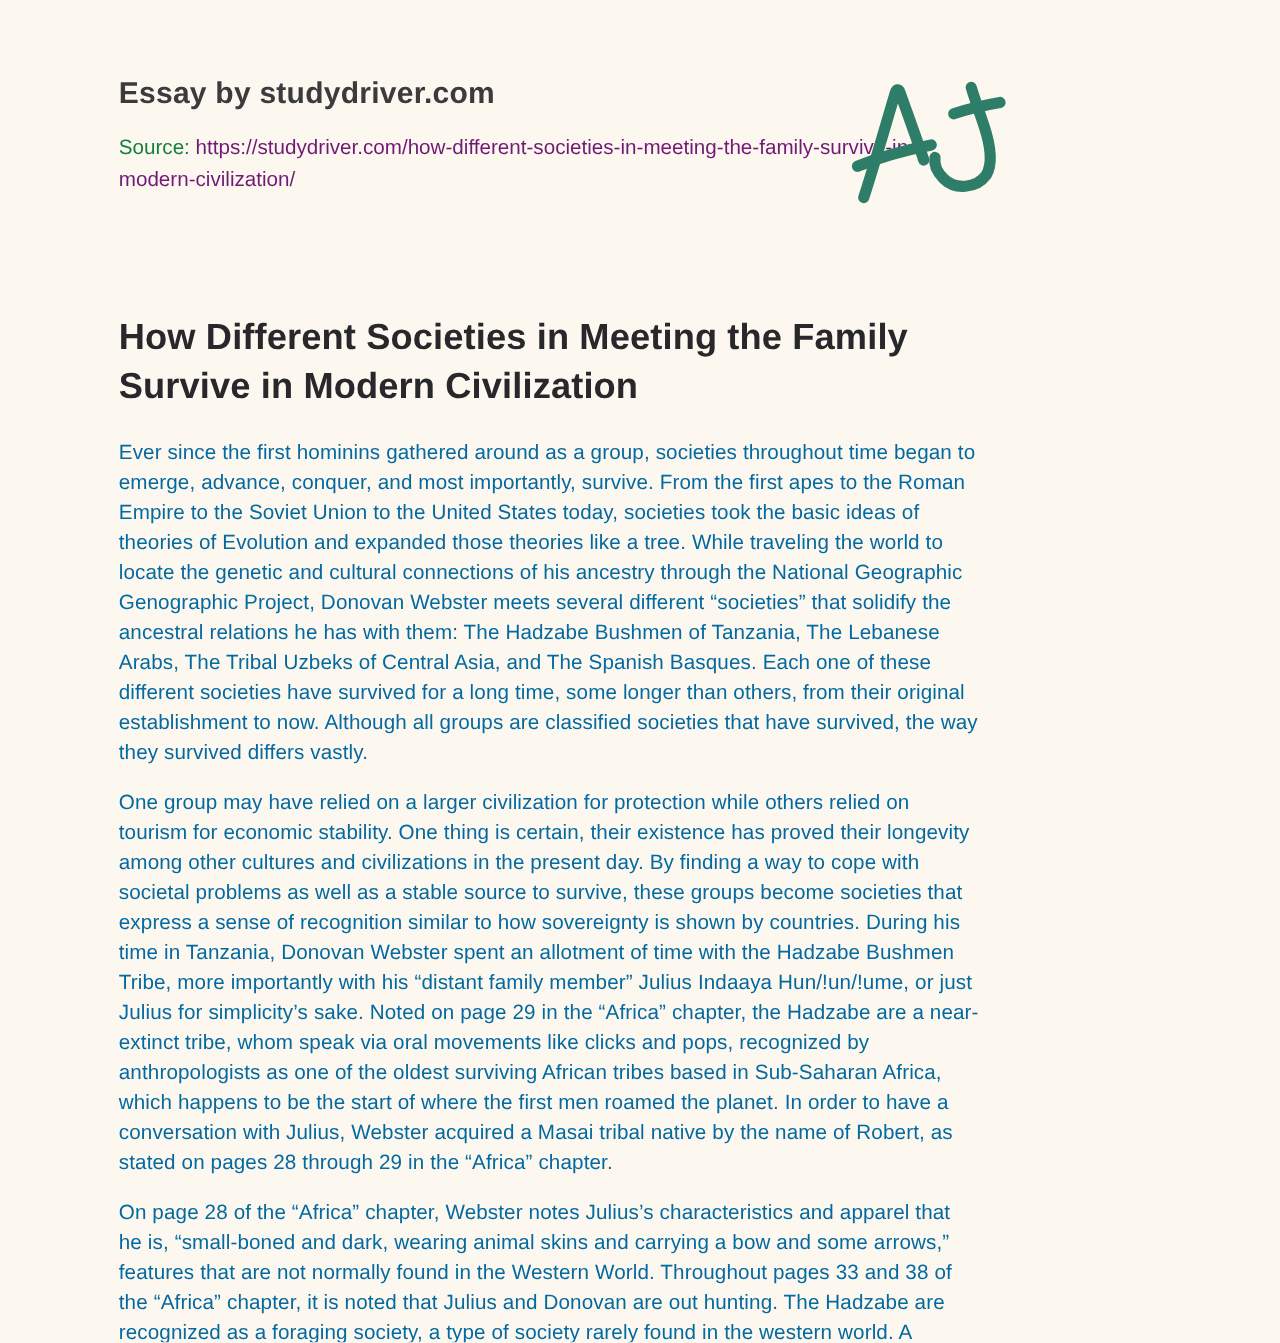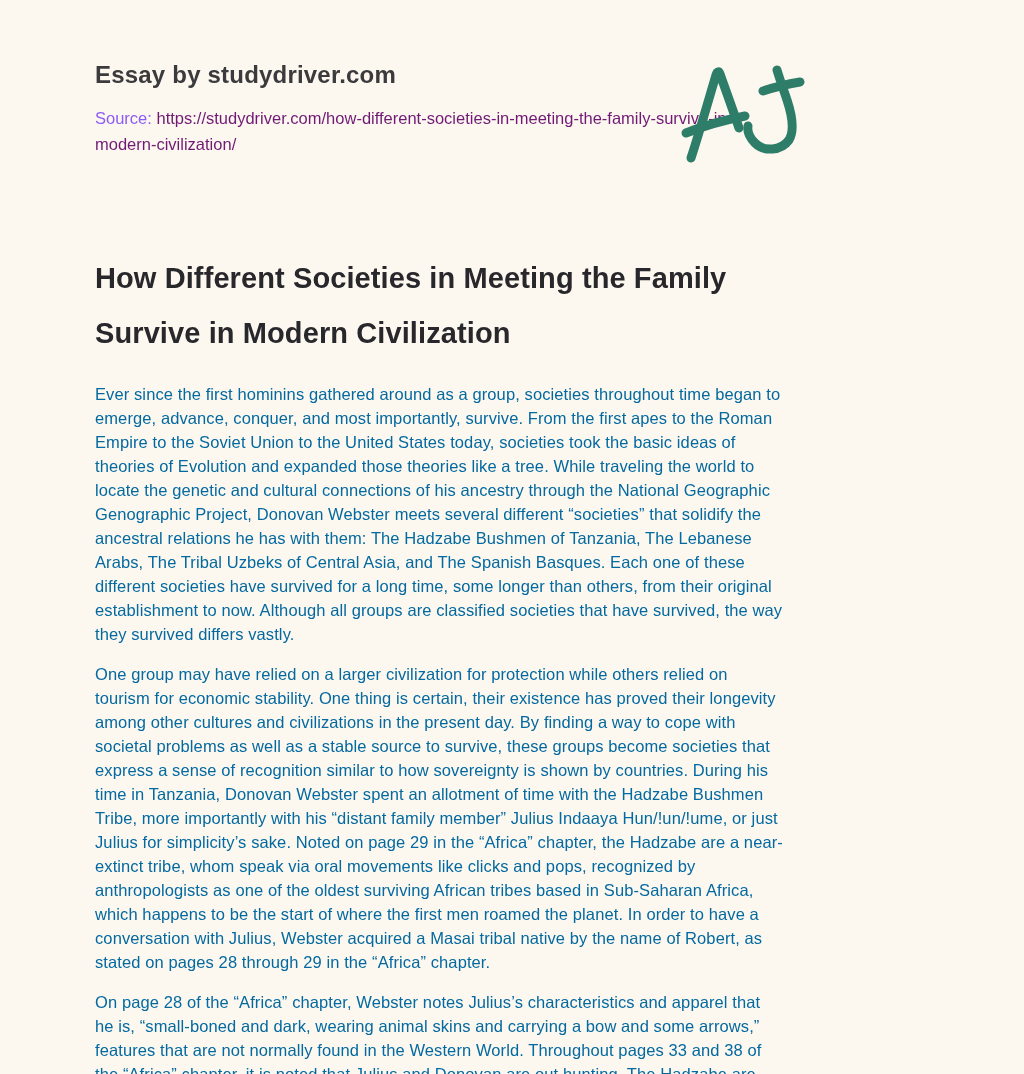--- a/index.html
+++ b/index.html
@@ -23,37 +23,37 @@
     letter-spacing: 0.2px;
   }
   .source-line {
     margin-top: 16px;
     max-width: 668px;
     font-size: 16.5px;
     line-height: 26px;
     overflow-wrap: break-word;
   }
   .source-label {
-    color: #8b5cf6;
+    color: #15803d;
   }
   .source-link {
     color: #701a75;
     text-decoration: none;
   }
   .logo {
     position: absolute;
     top: 55px;
     right: 64px;
     width: 140px;
     height: 125px;
   }
   .essay-title {
     margin-top: 94px;
     font-size: 29px;
-    line-height: 55px;
+    line-height: 39px;
     font-weight: 700;
     color: #28282C;
     letter-spacing: 0.1px;
     max-width: 860px;
   }
   .essay-body {
     margin-top: 21px;
     max-width: 838px;
   }
   .essay-body p {

